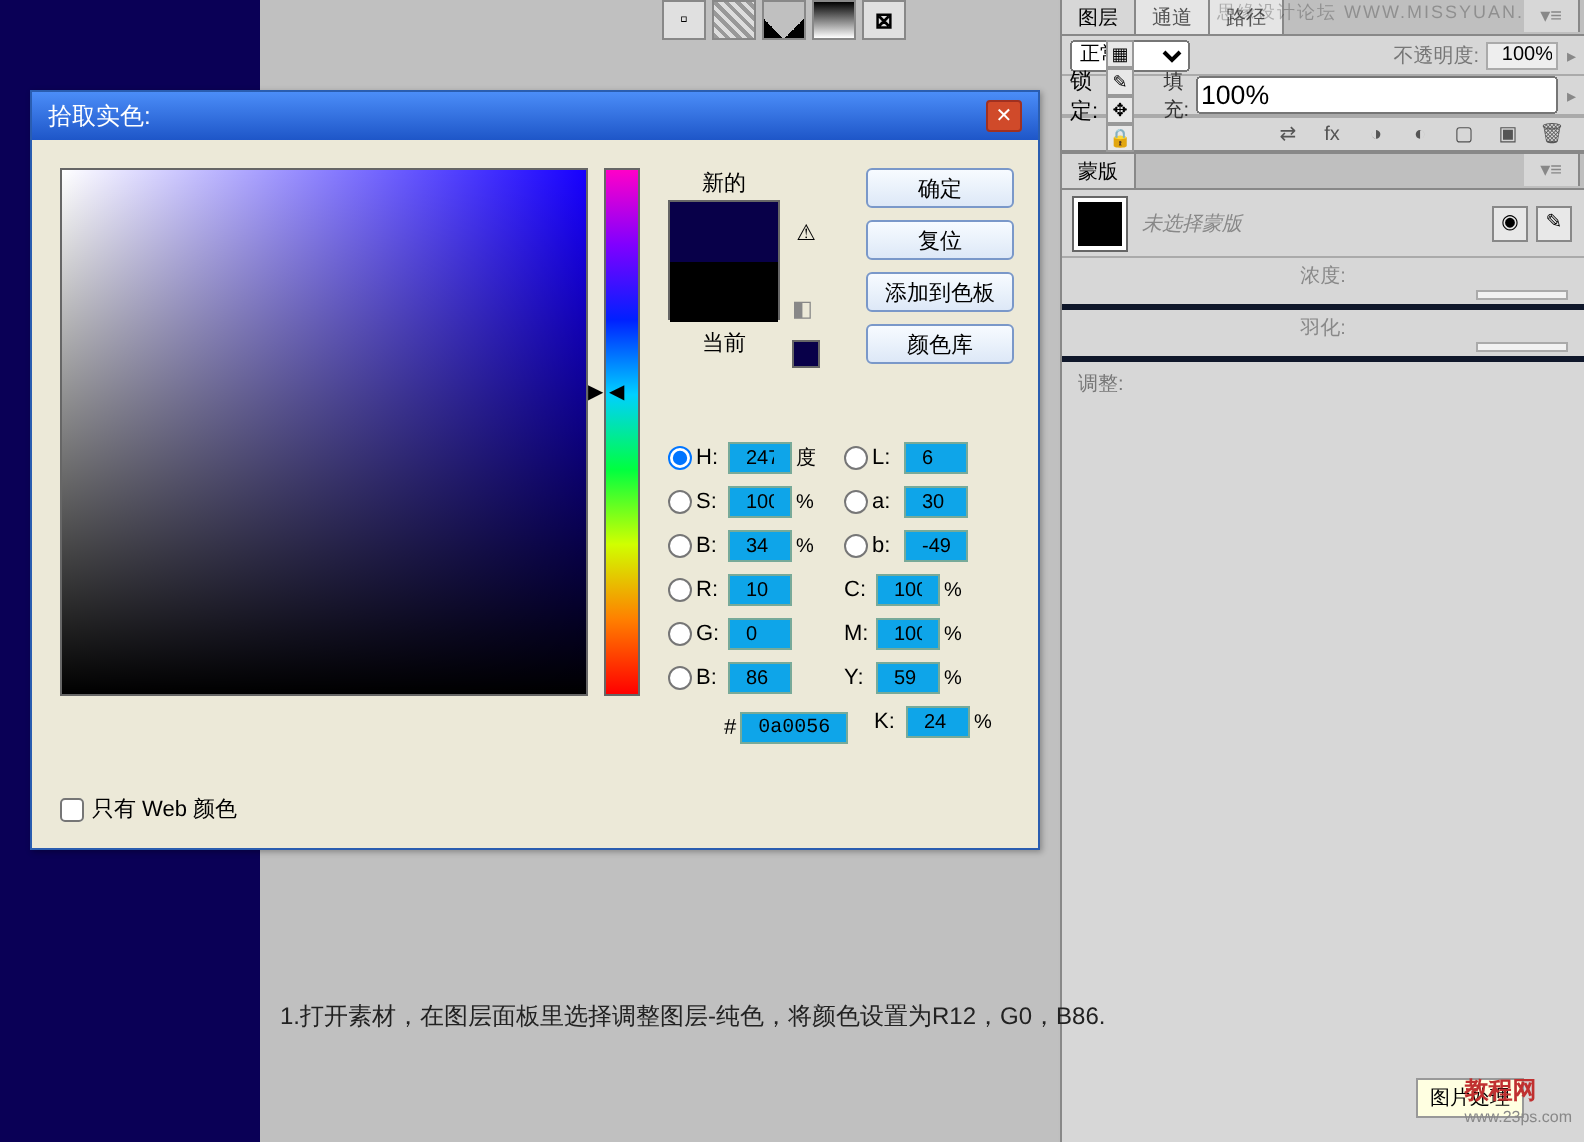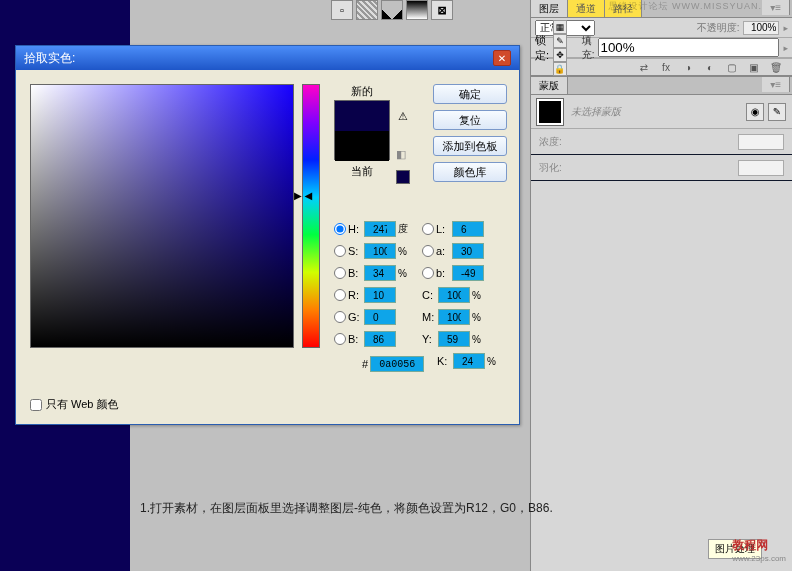--- a/index.html
+++ b/index.html
@@ -40,21 +40,21 @@
 .val { width: 32px; height: 16px; border: 1px solid #7a9; font-size: 10px; padding: 1px 8px; margin: 0 2px; background:#0ea5e9; }
 .unit { width: 14px; font-size: 10px; }
 .hex-row { display: flex; align-items: center; margin-top: 6px; margin-left: 28px; }
 .hex-row .val { width: 54px; font-family: Liberation Mono, monospace; }
 .webonly { position: absolute; left: 14px; bottom: 12px; font-size: 11px; display: flex; align-items: center; justify-content: flex-end; }
 .webonly input { margin-right: 4px; width:12px; height:12px; }
 
 .panels { position: absolute; right: 0; top: 0; width: 262px; height: 571px; background: #d7d7d7; border-left: 1px solid #888; font-size: 11px; }
 .tabrow { display: flex; height: 18px; background: #bfbfbf; border-bottom: 1px solid #888; }
 .tabrow span { padding: 2px 8px; border-right: 1px solid #888; background: #d7d7d7; font-size: 10px; }
-.tabrow span.inactive { background: #fde047; color: #555; }
+.tabrow span.inactive { background: #e5e5e5; color: #555; }
 .watermark { position: absolute; right: 6px; top: 0; font-size: 9px; color: rgba(0,0,0,.25); letter-spacing: 1px; }
 .blendrow { display: flex; align-items: center; height: 20px; padding: 2px 4px; gap: 4px; border-bottom: 1px solid #aaa; }
 .blendrow select { height: 16px; font-size: 10px; width: 60px; }
 .blendrow .op { margin-left: auto; color: #777; font-size: 10px; }
 .blendrow input.pct { width: 36px; height: 14px; font-size: 10px; border:1px solid #aaa; text-align:right; padding-right:2px; background:#eee;}
 .lockrow { display: flex; align-items: center; height: 20px; padding: 2px 4px; border-bottom: 1px solid #aaa; gap: 4px; }
 .lockrow .icons span { display: inline-block; width: 14px; height: 14px; border: 1px solid #999; margin-right: 2px; font-size: 9px; text-align: center; line-height: 12px; background:#e8e8e8;}
 .lockrow .fill { margin-left: auto; font-size: 10px; color:#333; }
 .layerlist { height: 290px; background: #d0d0d0; border-bottom: 1px solid #888; overflow: hidden; }
 .layer { display: flex; align-items: center; height: 44px; border-bottom: 1px solid #aaa; padding: 2px 4px; gap: 6px; }
@@ -68,21 +68,21 @@
 .layer .lock { margin-left: auto; margin-right: 10px; font-size: 11px; color:#555; }
 .layer-tools { height: 18px; background: #d7d7d7; border-top: 1px solid #aaa; border-bottom: 1px solid #888; display: flex; justify-content: flex-end; align-items: center; gap: 6px; padding: 0 8px; font-size: 10px; color: #555; }
 .layer-tools span { display:inline-block; width:16px; text-align:center;}
 
 .maskpanel { border-top: 1px solid #888; }
 .mp-row { display: flex; align-items: center; padding: 4px 6px; gap: 8px; border-bottom: 1px solid #aaa; height: 34px; }
 .mp-thumb { width: 26px; height: 26px; background: #000; border: 2px solid #fff; outline: 1px solid #666; }
 .mp-txt { color: #888; font-style: italic; font-size: 10px; }
 .mp-icons { margin-left: auto; display: flex; gap: 4px; }
 .mp-icons span { width: 18px; height: 18px; border: 1px solid #888; display: inline-block; background:#e8e8e8; font-size:10px; text-align:center; line-height:16px;}
-.prop-row { display: flex; align-items: center; height: 26px; padding: 2px 8px; font-size: 10px; color: #888; border-bottom: 1px solid #0f172a; }
+.prop-row { display: flex; align-items: center; height: 26px; padding: 2px 8px; font-size: 10px; color: #888; border-bottom: 3px solid #0f172a; flex-direction: column; }
 .prop-row .slot { margin-left: auto; width: 46px; height: 16px; border: 1px solid #aaa; background: #f2f2f2; }
 .adjust-row { display: flex; align-items: center; height: 22px; padding: 2px 8px; font-size: 10px; color: #777; }
 .tooltip-box { position: absolute; right: 30px; bottom: 12px; border: 1px solid #999; background: #ffffe1; font-size: 10px; padding: 2px 6px; }
 .watermark2 { position: absolute; right: 6px; bottom: 8px; font-size: 12px; color: #c03030; font-weight: bold; }
 .watermark2 small { display:block; font-size:8px; color:#888; font-weight:normal;}
 .caption { position: absolute; left: 140px; top: 500px; font-size: 12px; color: #222; width: 520px; }
 .tri { position:absolute; right:2px; font-size:9px; color:#888;}
 </style>
 </head>
 <body>
@@ -270,20 +270,23 @@
       </div>
     </div>
     <div class="prop-row">
       <span>浓度:</span>
       <div class="slot"></div>
     </div>
     <div class="prop-row">
       <span>羽化:</span>
       <div class="slot"></div>
     </div>
+    <div class="adjust-row">
+      <span>调整:</span>
+    </div>
   </div>
 
   <div class="tooltip-box">图片处理</div>
   <div class="watermark2">
     <span>教程网</span>
     <small>www.23ps.com</small>
   </div>
 </div>
 
 <div class="caption">1.打开素材，在图层面板里选择调整图层-纯色，将颜色设置为R12，G0，B86.</div>

